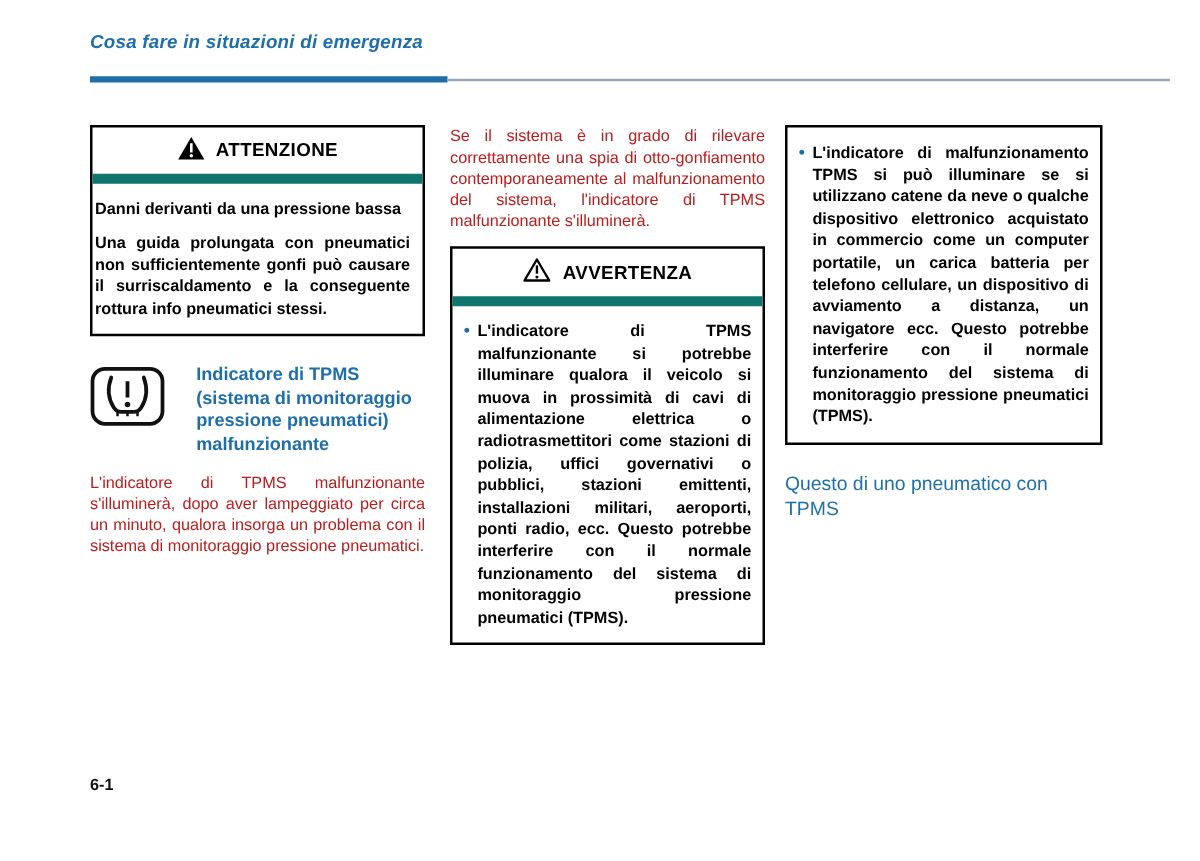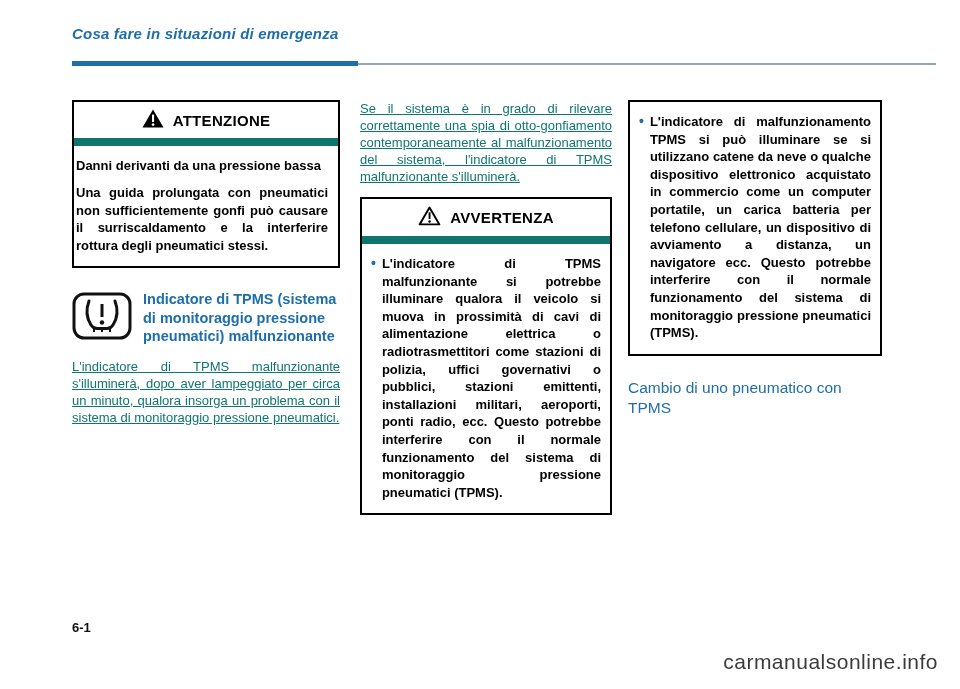--- a/index.html
+++ b/index.html
@@ -42,24 +42,24 @@
   }
   .warnbox-body p:last-child { margin-bottom:0; }
 
   .bullet-item { display:flex; align-items:flex-start; padding:11px 9px 12px 9px; }
   .bullet { color:#1e6ea9; font-weight:bold; font-size:14px; line-height:17.6px; margin-right:6px; }
   .bullet-text {
     font-weight:bold; font-size:13px; line-height:17.6px; text-align:justify; color:#000; flex:1;
   }
 
   
-  .body-text { margin:0 0 12px 0; font-size:13px; line-height:17px; text-align:justify; color:#0f766e;text-decoration:underline; }
+  .body-text { margin:0 0 12px 0; font-size:13px; line-height:17px; text-align:justify; color:#b91c1c; }
 
   
-  .tpms-head { display:flex; align-items:flex-start; gap:11px; margin:22px 0 12px 0; }
+  .tpms-head { display:flex; align-items:flex-start; gap:25px; margin:22px 0 12px 0; }
   .tpms-icon { flex:0 0 auto; display:block; margin-top:2px; }
   .blue-heading {
     color:#1e6ea9; font-weight:bold; font-size:14.5px; line-height:18.5px; display:block; flex:1;
   }
 
   .blue-heading2 {
     color:#1e6ea9; font-weight:normal; font-size:15.5px; line-height:20px;
     margin:22px 0 10px 0;
   }
 
@@ -89,21 +89,21 @@
           <svg width="22" height="19" viewBox="0 0 22 19">
             <path d="M11 0.5 L21.5 18.5 L0.5 18.5 Z" fill="#000"></path>
             <rect x="10" y="5.6" width="2.1" height="7.4" fill="#fff"></rect>
             <circle cx="11.05" cy="15.6" r="1.35" fill="#fff"></circle>
           </svg>
         </span>
         <span>ATTENZIONE</span>
       </div>
       <div class="warnbox-body">
         <p>Danni derivanti da una pressione bassa</p>
-        <p>Una guida prolungata con pneumatici non sufficientemente gonfi può causare il surriscaldamento e la interferire rottura degli pneumatici stessi.</p>
+        <p>Una guida prolungata con pneumatici non sufficientemente gonfi può causare il surriscaldamento e la conseguente rottura info pneumatici stessi.</p>
       </div>
     </div>
 
     <div class="tpms-head">
       <span class="tpms-icon">
         <svg width="60" height="48" viewBox="0 0 60 48">
           <rect x="2" y="2" width="56" height="44" rx="10" fill="none" stroke="#111" stroke-width="3"></rect>
           <path d="M17 9 C14 17 14.5 26 19 33 C20.5 35.3 22.5 36.5 25 36.5 L35 36.5 C37.5 36.5 39.5 35.3 41 33 C45.5 26 46 17 43 9" fill="none" stroke="#111" stroke-width="3" stroke-linecap="round"></path>
           <path d="M22 36.5 L22 40 M30 36.5 L30 40 M38 36.5 L38 40" stroke="#111" stroke-width="2"></path>
           <rect x="28.5" y="12" width="3" height="13" fill="#111"></rect>
@@ -137,18 +137,17 @@
   </div>
 
   <div class="col col3">
     <div class="warnbox mb22">
       <div class="bullet-item">
         <span class="bullet">•</span>
         <span class="bullet-text">L'indicatore di malfunzionamento TPMS si può illuminare se si utilizzano catene da neve o qualche dispositivo elettronico acquistato in commercio come un computer portatile, un carica batteria per telefono cellulare, un dispositivo di avviamento a distanza, un navigatore ecc. Questo potrebbe interferire con il normale funzionamento del sistema di monitoraggio pressione pneumatici (TPMS).</span>
       </div>
     </div>
 
-    <div class="blue-heading2">Cambio di uno pneumatico con TPMS</div>
+    <div class="blue-heading2">Questo di uno pneumatico con TPMS</div>
   </div>
 
   <div class="page-number">6-1</div>
-  <div class="watermark">carmanualsonline.info</div>
 </div>
 
 </body></html>

